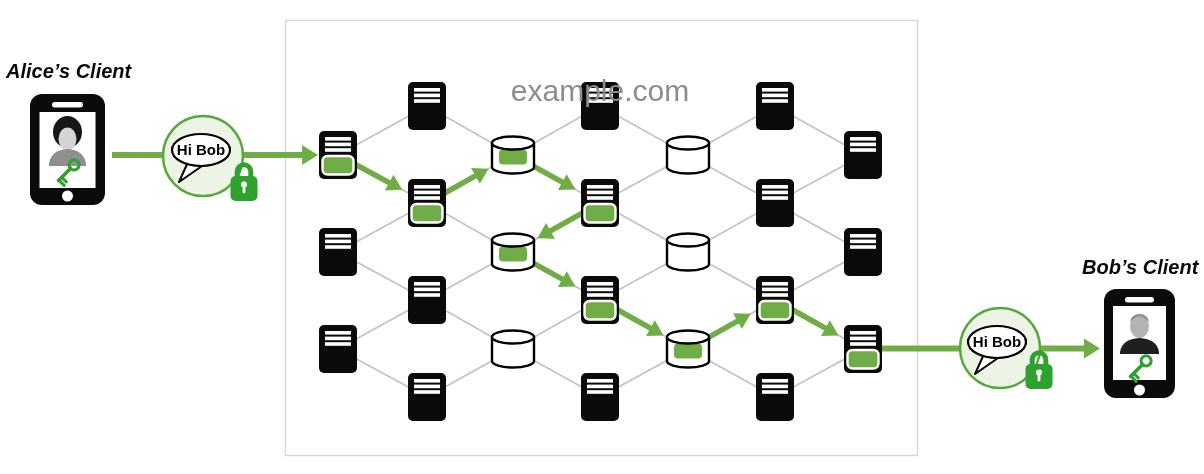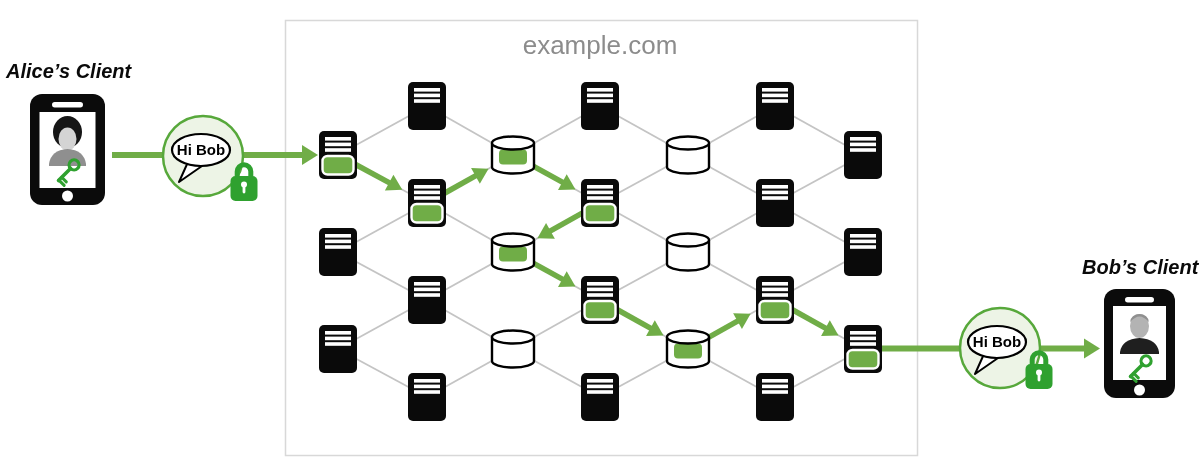--- a/index.html
+++ b/index.html
@@ -1,21 +1,21 @@
 <!DOCTYPE html>
 <html style="--circle-fill: #edf4e6; --circle-border: #57a83b; --lock-green: #2fa12f; --title-gray: #8c8c8c;"><head>
 <meta charset="utf-8">
 <style>
   html,body{margin:0;padding:0;background:#fff;}
   .stage{position:relative;width:1204px;height:474px;background:#fff;
          font-family:"Liberation Sans",sans-serif;overflow:hidden;}
   .stage svg{position:absolute;left:0;top:0;}
   .txt{position:absolute;color:#0a0a0a;white-space:nowrap;}
   .client-label{font-size:20px;font-weight:700;font-style:italic;}
-  .domain-title{font-size:26px;color:var(--title-gray,#8c8c8c);text-align:center;}
+  .domain-title{font-size:30px;color:var(--title-gray,#8c8c8c);text-align:center;margin-top:44px;}
   .bubble-text{font-size:15px;font-weight:700;text-align:center;color:#000;}
 </style>
 </head>
 <body>
 
 <div class="stage">
 
   <svg width="1204" height="474" viewBox="0 0 1204 474">
 
     <rect id="domain-box" fill="#ffffff" stroke="#d8d8d8" stroke-width="1.5" x="285.5" y="20.5" width="632" height="435"></rect>

